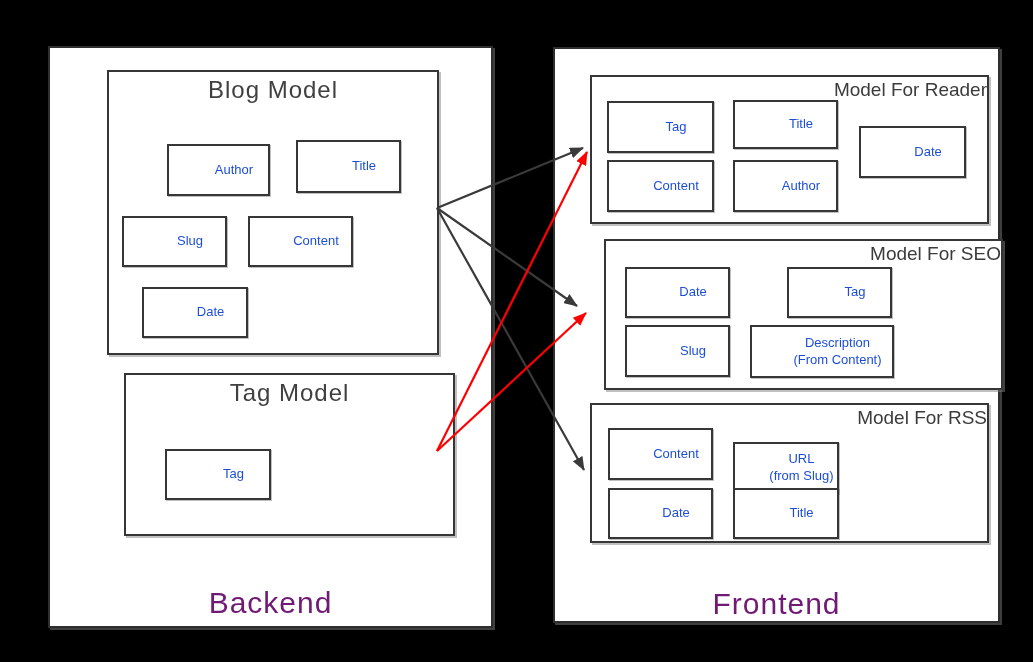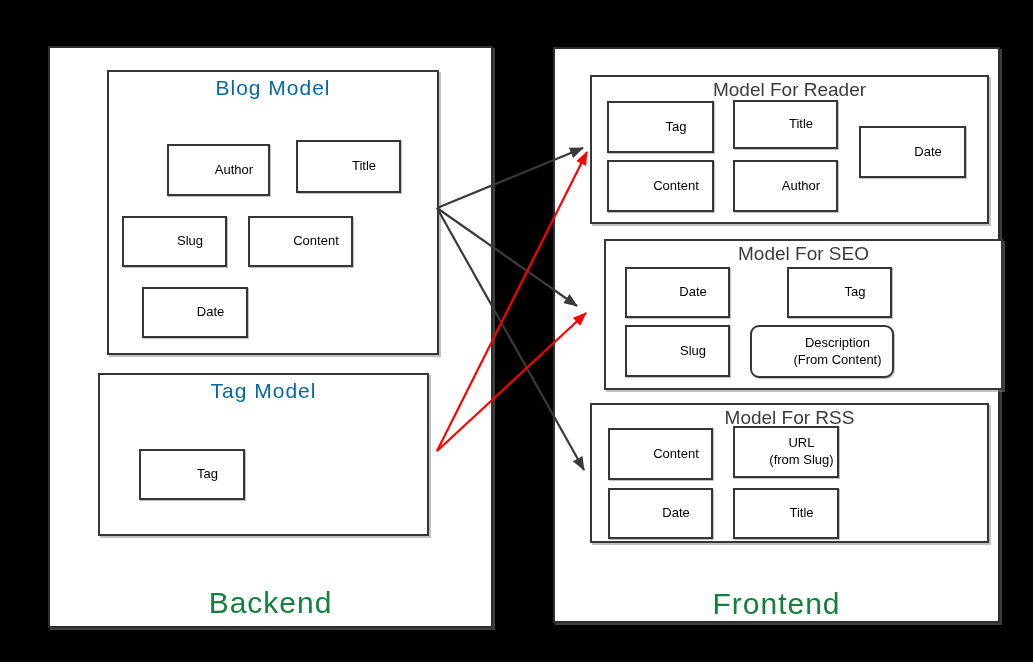--- a/index.html
+++ b/index.html
@@ -4,50 +4,50 @@
 <style>
   html,body{margin:0;padding:0;background:#000;}
   #canvas{position:relative;width:1033px;height:662px;background:#000;overflow:hidden;
           font-family:"Liberation Sans", sans-serif;color:#3b3b3b;}
   .panel{position:absolute;background:#fff;border:2px solid #2e2e2e;box-sizing:border-box;
          box-shadow:2px 2px 0 rgba(115,115,115,0.55);}
   #backend-panel{left:48px;top:46px;width:445px;height:582px;}
   #frontend-panel{left:553px;top:47px;width:447px;height:576px;}
   .group{position:absolute;background:#fff;border:2px solid #363636;box-sizing:border-box;
          box-shadow:2px 2px 0 rgba(130,130,130,0.5);}
-  .group-title-lg{display:block;text-align:center;font-size:21px;padding-top:4px;
-                  letter-spacing:1px;color:#0369a1;}
-  .group-title-sm{display:block;text-align:center;font-size:19px;padding-top:2px;color:#3b3b3b;}
+  .group-title-lg{display:block;text-align:center;font-size:24px;padding-top:4px;
+                  letter-spacing:1px;color:#404040;}
+  .group-title-sm{display:block;text-align:right;font-size:19px;padding-top:2px;color:#3b3b3b;}
   .field{position:absolute;background:#fff;border:2px solid #363636;box-sizing:border-box;
          display:flex;align-items:center;justify-content:center;text-align:center;
-         font-size:13px;line-height:1.3;color:#000000;white-space:pre-line;
+         font-size:13px;line-height:1.3;color:#1d4ed8;white-space:pre-line;
          box-shadow:1px 1px 0 rgba(130,130,130,0.5);padding-left:31px;}
   .panel-label{position:absolute;left:0;width:100%;text-align:center;font-size:30px;
-               letter-spacing:1px;color:#15803d;}
+               letter-spacing:1px;color:#701a75;}
   #backend-label{bottom:6px;}
   #frontend-label{bottom:0;}
   #arrow-layer{position:absolute;left:0;top:0;width:1033px;height:662px;pointer-events:none;}
 </style>
 </head>
 <body>
 
 <div id="canvas">
 
   <div class="panel" id="backend-panel">
 
     <div class="group" style="left:57px;top:22px;width:332px;height:285px;">
       <span class="group-title-lg">Blog Model</span>
       <div class="field" style="left:58px;top:72px;width:103px;height:52px;">Author</div>
       <div class="field" style="left:187px;top:68px;width:105px;height:53px;">Title</div>
       <div class="field" style="left:13px;top:144px;width:105px;height:51px;">Slug</div>
       <div class="field" style="left:139px;top:144px;width:105px;height:51px;">Content</div>
       <div class="field" style="left:33px;top:215px;width:106px;height:51px;">Date</div>
     </div>
 
-    <div class="group" style="left:48px;top:325px;width:331px;height:163px;">
+    <div class="group" style="left:74px;top:325px;width:331px;height:163px;">
       <span class="group-title-lg">Tag Model</span>
       <div class="field" style="left:39px;top:74px;width:106px;height:51px;">Tag</div>
     </div>
 
     <div class="panel-label" id="backend-label">Backend</div>
   </div>
 
   <div class="panel" id="frontend-panel">
 
     <div class="group" style="left:35px;top:26px;width:399px;height:149px;">
@@ -57,28 +57,28 @@
       <div class="field" style="left:267px;top:49px;width:107px;height:52px;">Date</div>
       <div class="field" style="left:15px;top:83px;width:107px;height:52px;">Content</div>
       <div class="field" style="left:141px;top:83px;width:105px;height:52px;">Author</div>
     </div>
 
     <div class="group" style="left:35px;top:190px;width:399px;height:151px;margin-left:14px;">
       <span class="group-title-sm">Model For SEO</span>
       <div class="field" style="left:19px;top:26px;width:105px;height:51px;">Date</div>
       <div class="field" style="left:181px;top:26px;width:105px;height:51px;">Tag</div>
       <div class="field" style="left:19px;top:84px;width:105px;height:52px;">Slug</div>
-      <div class="field" style="left:144px;top:84px;width:144px;height:53px;border-radius:9px;">Description
+      <div class="field" style="left:144px;top:84px;width:144px;height:53px;">Description
 (From Content)</div>
     </div>
 
     <div class="group" style="left:35px;top:354px;width:399px;height:140px;">
       <span class="group-title-sm">Model For RSS</span>
       <div class="field" style="left:16px;top:23px;width:105px;height:52px;">Content</div>
-      <div class="field" style="left:141px;top:21px;width:106px;height:52px;">URL
+      <div class="field" style="left:141px;top:37px;width:106px;height:52px;">URL
 (from Slug)</div>
       <div class="field" style="left:16px;top:83px;width:105px;height:51px;">Date</div>
       <div class="field" style="left:141px;top:83px;width:106px;height:51px;">Title</div>
     </div>
 
     <div class="panel-label" id="frontend-label">Frontend</div>
   </div>
 
   <svg id="arrow-layer" viewBox="0 0 1033 662" xmlns="http://www.w3.org/2000/svg">
       <defs>

